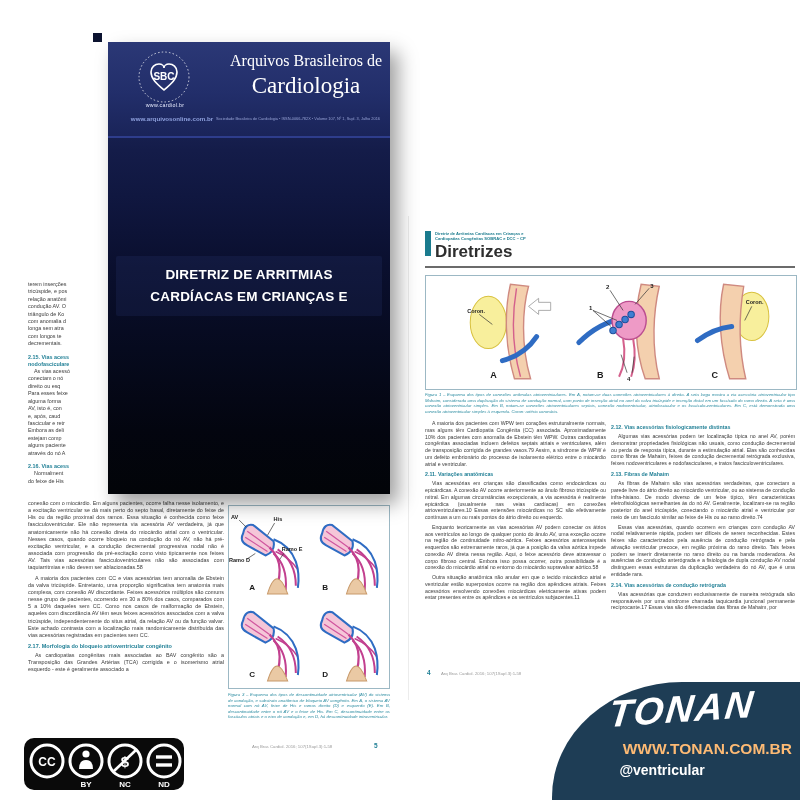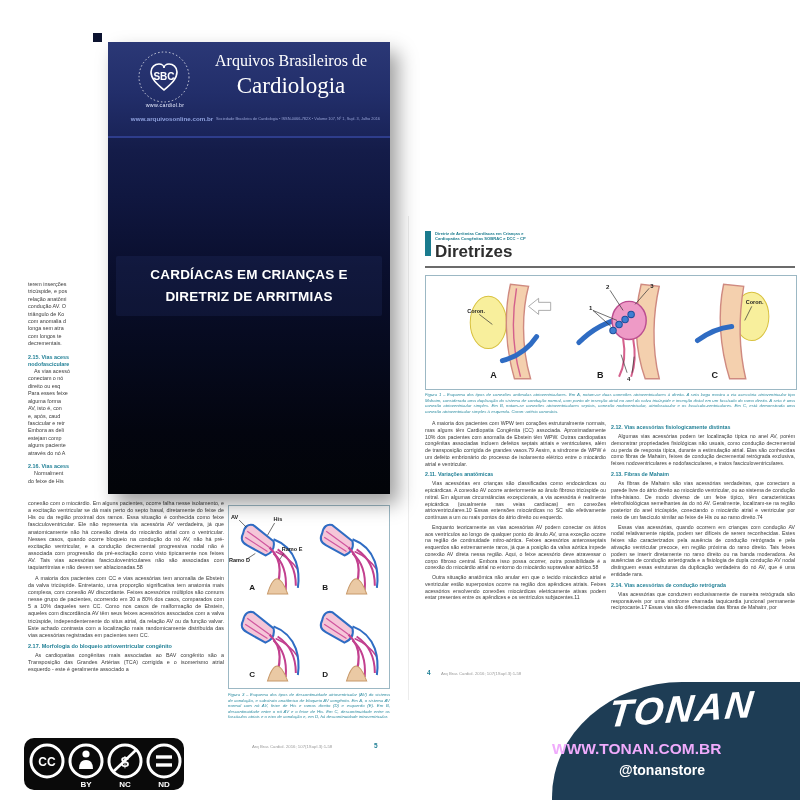--- a/index.html
+++ b/index.html
@@ -54,35 +54,35 @@
   #cover-corner{left:93px;top:33px;width:9px;height:9px;background:#0c1330;}
   #cover{left:108px;top:42px;width:282px;height:452px;
     background:linear-gradient(180deg,#27336f 0%,#1c2659 14%,#141c49 24%,#101740 34%,#0a0f2e 50%,#060a1e 68%,#03050f 86%,#020408 100%);
     box-shadow:8px 10px 18px rgba(0,0,0,.38);}
   #cover-top{left:0;top:0;width:282px;height:94px;
     background:linear-gradient(180deg,#2b3876 0%,#222e6a 55%,#1a2459 100%);
     border-bottom:2px solid #2e3d8c;}
   #sbc-badge{left:29px;top:8px;}
   #sbc-site{left:13px;top:60px;width:88px;text-align:center;font-size:5.3px;color:#e8ecff;letter-spacing:.3px;}
   #portal-url{left:10px;top:73px;width:108px;text-align:center;font-size:6.2px;font-weight:bold;color:#8ea0dd;}
-  #cover-title{left:95px;top:10px;width:176px;text-align:center;color:#fff;font-family:"Liberation Serif",serif;}
+  #cover-title{left:110px;top:10px;width:176px;text-align:center;color:#fff;font-family:"Liberation Serif",serif;}
   #cover-title .t1{font-size:16px;line-height:18px;}
   #cover-title .t2{font-size:23px;line-height:31px;}
   #cover-meta{left:100px;top:74px;width:180px;text-align:center;font-size:3.9px;color:#97a3d6;white-space:nowrap;}
   #cover-headline{left:8px;top:214px;width:266px;padding:8px 0;text-align:center;
     background:rgba(48,64,132,.18);border-radius:2px;}
   .hl{font-size:13.5px;line-height:22px;font-weight:bold;color:#ffffff;letter-spacing:.2px;}
 
   
   #brandbar{left:552px;top:682px;width:248px;height:118px;background:#1e3d55;
     border-radius:130px 0 0 0 / 115px 0 0 0;}
   #brand-logo{left:30px;top:6px;width:200px;text-align:center;color:#fff;font-size:38px;
     font-weight:bold;font-style:italic;letter-spacing:2px;
     transform:skewX(-10deg) rotate(-4deg);font-family:"Liberation Sans",sans-serif;}
-  #brand-site{left:0;top:58px;width:240px;text-align:left;color:#f0abfc;font-size:15.5px;font-weight:bold;}
+  #brand-site{left:0;top:58px;width:240px;text-align:right;color:#fdba74;font-size:15.5px;font-weight:bold;}
   #brand-handle{left:0;top:80px;width:220px;text-align:center;color:#fff;font-size:14px;font-weight:bold;}
 
   
   #cc-badge{left:24px;top:738px;}
   svg text{font-family:"Liberation Sans",sans-serif;}
 </style>
 </head>
 <body>
 
 <div id="right-page" class="abs page">
@@ -255,29 +255,29 @@
     <text x="27" y="30" font-size="10" font-weight="bold" fill="#ffffff" text-anchor="middle">SBC</text>
   </svg>
   <div id="sbc-site" class="abs">www.cardiol.br</div>
   <div id="portal-url" class="abs">www.arquivosonline.com.br</div>
   <div id="cover-title" class="abs">
     <div class="t1">Arquivos Brasileiros de</div>
     <div class="t2">Cardiologia</div>
   </div>
   <div id="cover-meta" class="abs">Sociedade Brasileira de Cardiologia • ISSN-0066-782X • Volume 107, Nº 1, Supl. 3, Julho 2016</div>
   <div id="cover-headline" class="abs">
+      <div class="hl">DIRETRIZ DE ARRITMIAS</div>
       <div class="hl">CARDÍACAS EM CRIANÇAS E</div>
-      <div class="hl">DIRETRIZ DE ARRITMIAS</div>
     </div>
 </div>
 
 <div id="brandbar" class="abs">
   <div id="brand-logo" class="abs">TONAN</div>
   <div id="brand-site" class="abs">WWW.TONAN.COM.BR</div>
-  <div id="brand-handle" class="abs">@tonanstore</div>
+  <div id="brand-handle" class="abs">@ventricular</div>
 </div>
 
 <svg id="cc-badge" class="abs" width="160" height="52" viewBox="0 0 160 52">
   <rect x="0" y="0" width="160" height="52" rx="10" fill="#0a0a0a"></rect>
   <circle cx="23" cy="23" r="16" fill="none" stroke="#ffffff" stroke-width="3"></circle>
   <text x="23" y="28" font-size="12" font-weight="bold" fill="#ffffff" text-anchor="middle">CC</text>
   <circle cx="62" cy="23" r="16" fill="none" stroke="#ffffff" stroke-width="3"></circle>
   <circle cx="62" cy="16" r="3.6" fill="#ffffff"></circle>
   <path d="M55,31 Q55,22 62,22 Q69,22 69,31 Z" fill="#ffffff"></path>
   <circle cx="101" cy="23" r="16" fill="none" stroke="#ffffff" stroke-width="3"></circle>

